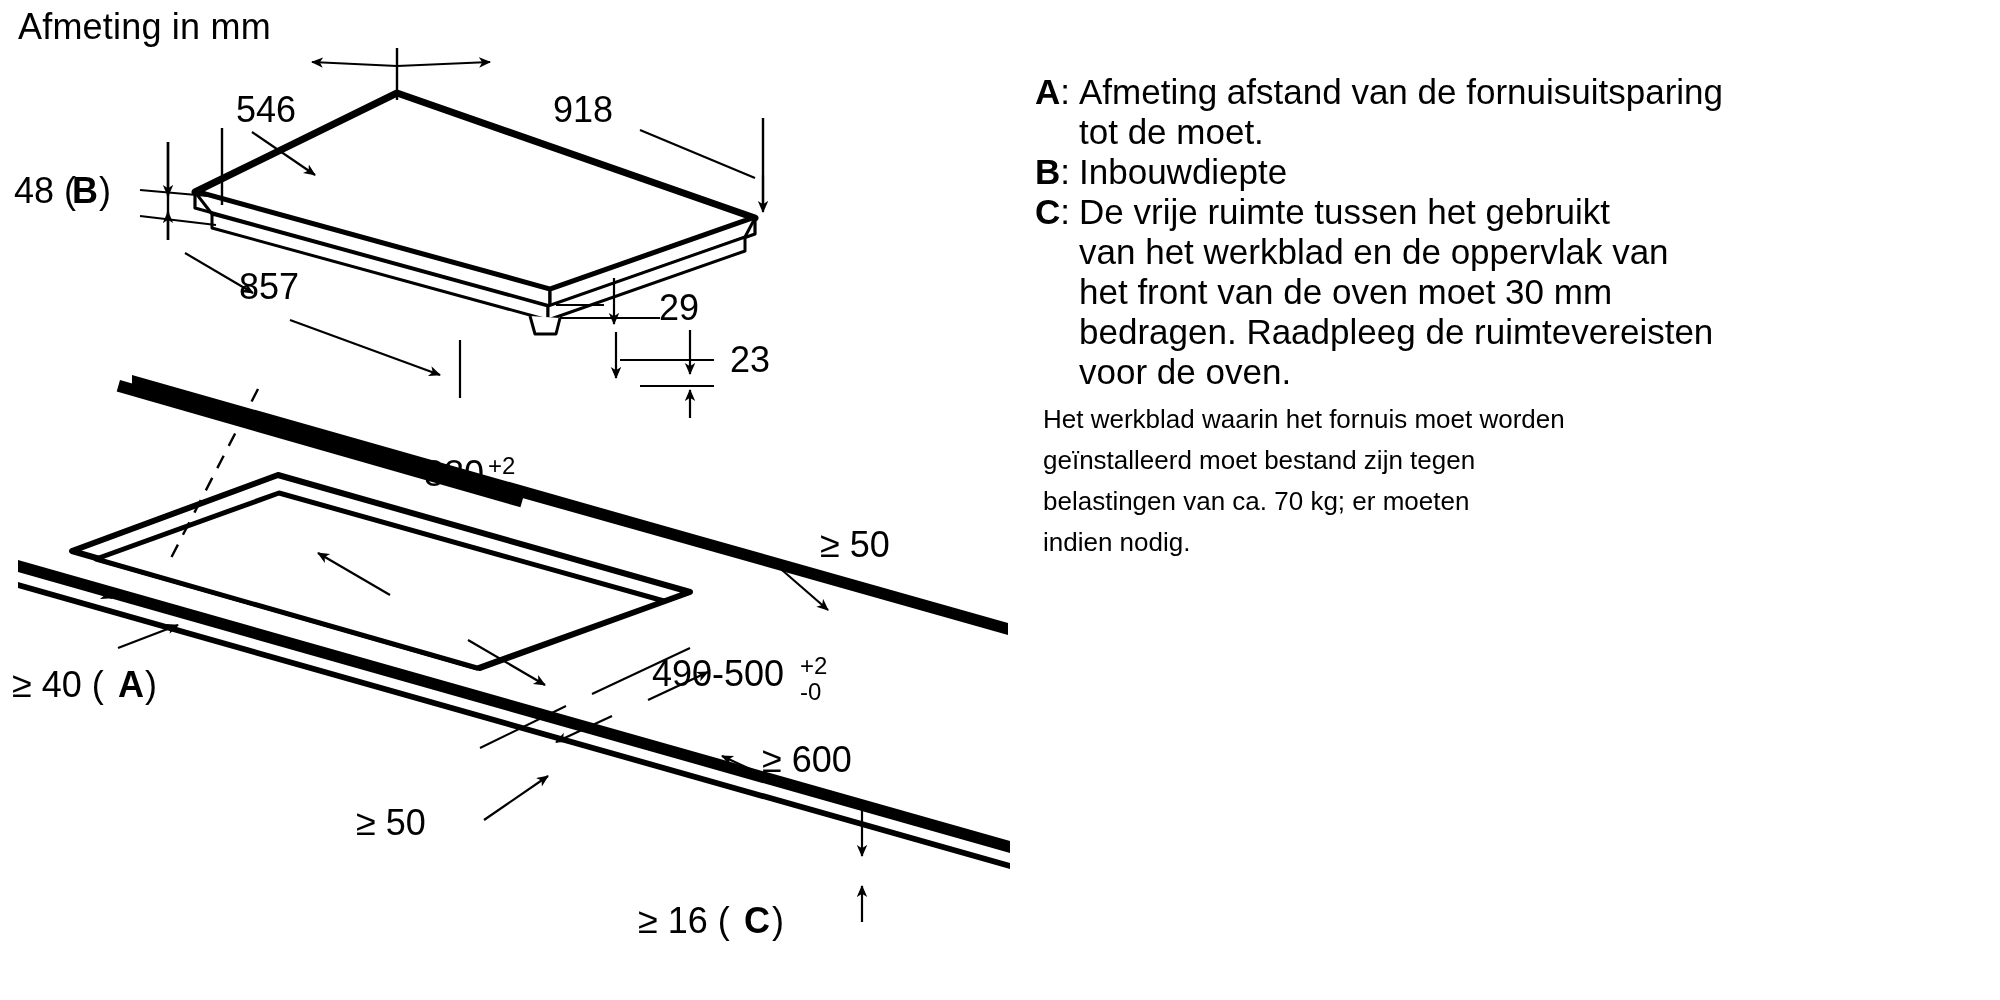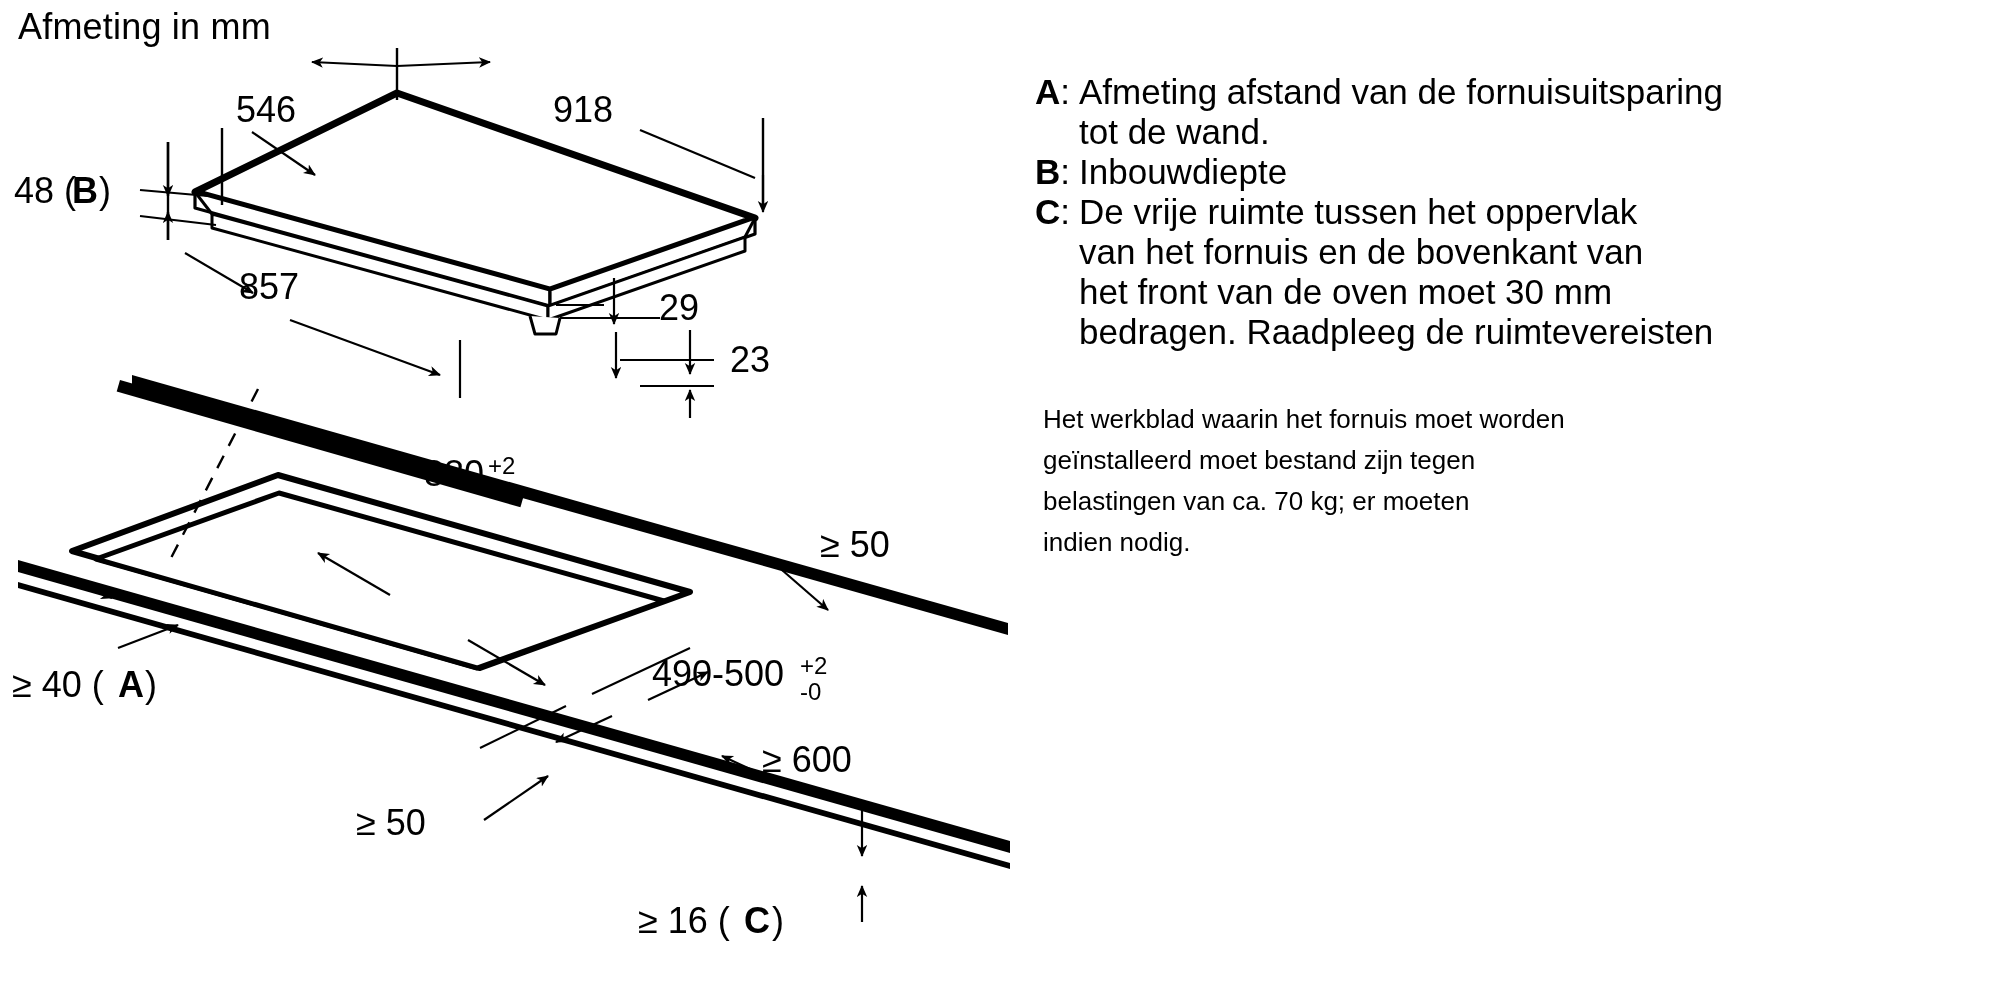--- a/index.html
+++ b/index.html
@@ -268,40 +268,41 @@
 
   <div id="text-panel">
 
     <div class="legend">
 
       <div class="legend-row">
         <span class="legend-key">A</span>
         <span class="legend-colon">:</span>
         <span class="legend-body">
           <div>Afmeting afstand van de fornuisuitsparing</div>
-          <div>tot de wand.</div>
+          <div>tot de moet.</div>
         </span>
       </div>
 
       <div class="legend-row">
         <span class="legend-key">B</span>
         <span class="legend-colon">:</span>
         <span class="legend-body">
           <div>Inbouwdiepte</div>
         </span>
       </div>
 
       <div class="legend-row">
         <span class="legend-key">C</span>
         <span class="legend-colon">:</span>
         <span class="legend-body">
-          <div>De vrije ruimte tussen het oppervlak</div>
-          <div>van het fornuis en de bovenkant van</div>
+          <div>De vrije ruimte tussen het gebruikt</div>
+          <div>van het werkblad en de oppervlak van</div>
           <div>het front van de oven moet 30 mm</div>
           <div>bedragen. Raadpleeg de ruimtevereisten</div>
+          <div>voor de oven.</div>
         </span>
       </div>
     </div>
 
     <div class="para" id="para-1">
       <div>Het werkblad waarin het fornuis moet worden</div>
       <div>geïnstalleerd moet bestand zijn tegen</div>
       <div>belastingen van ca. 70 kg; er moeten</div>
       <div>indien nodig.</div>
     </div>

